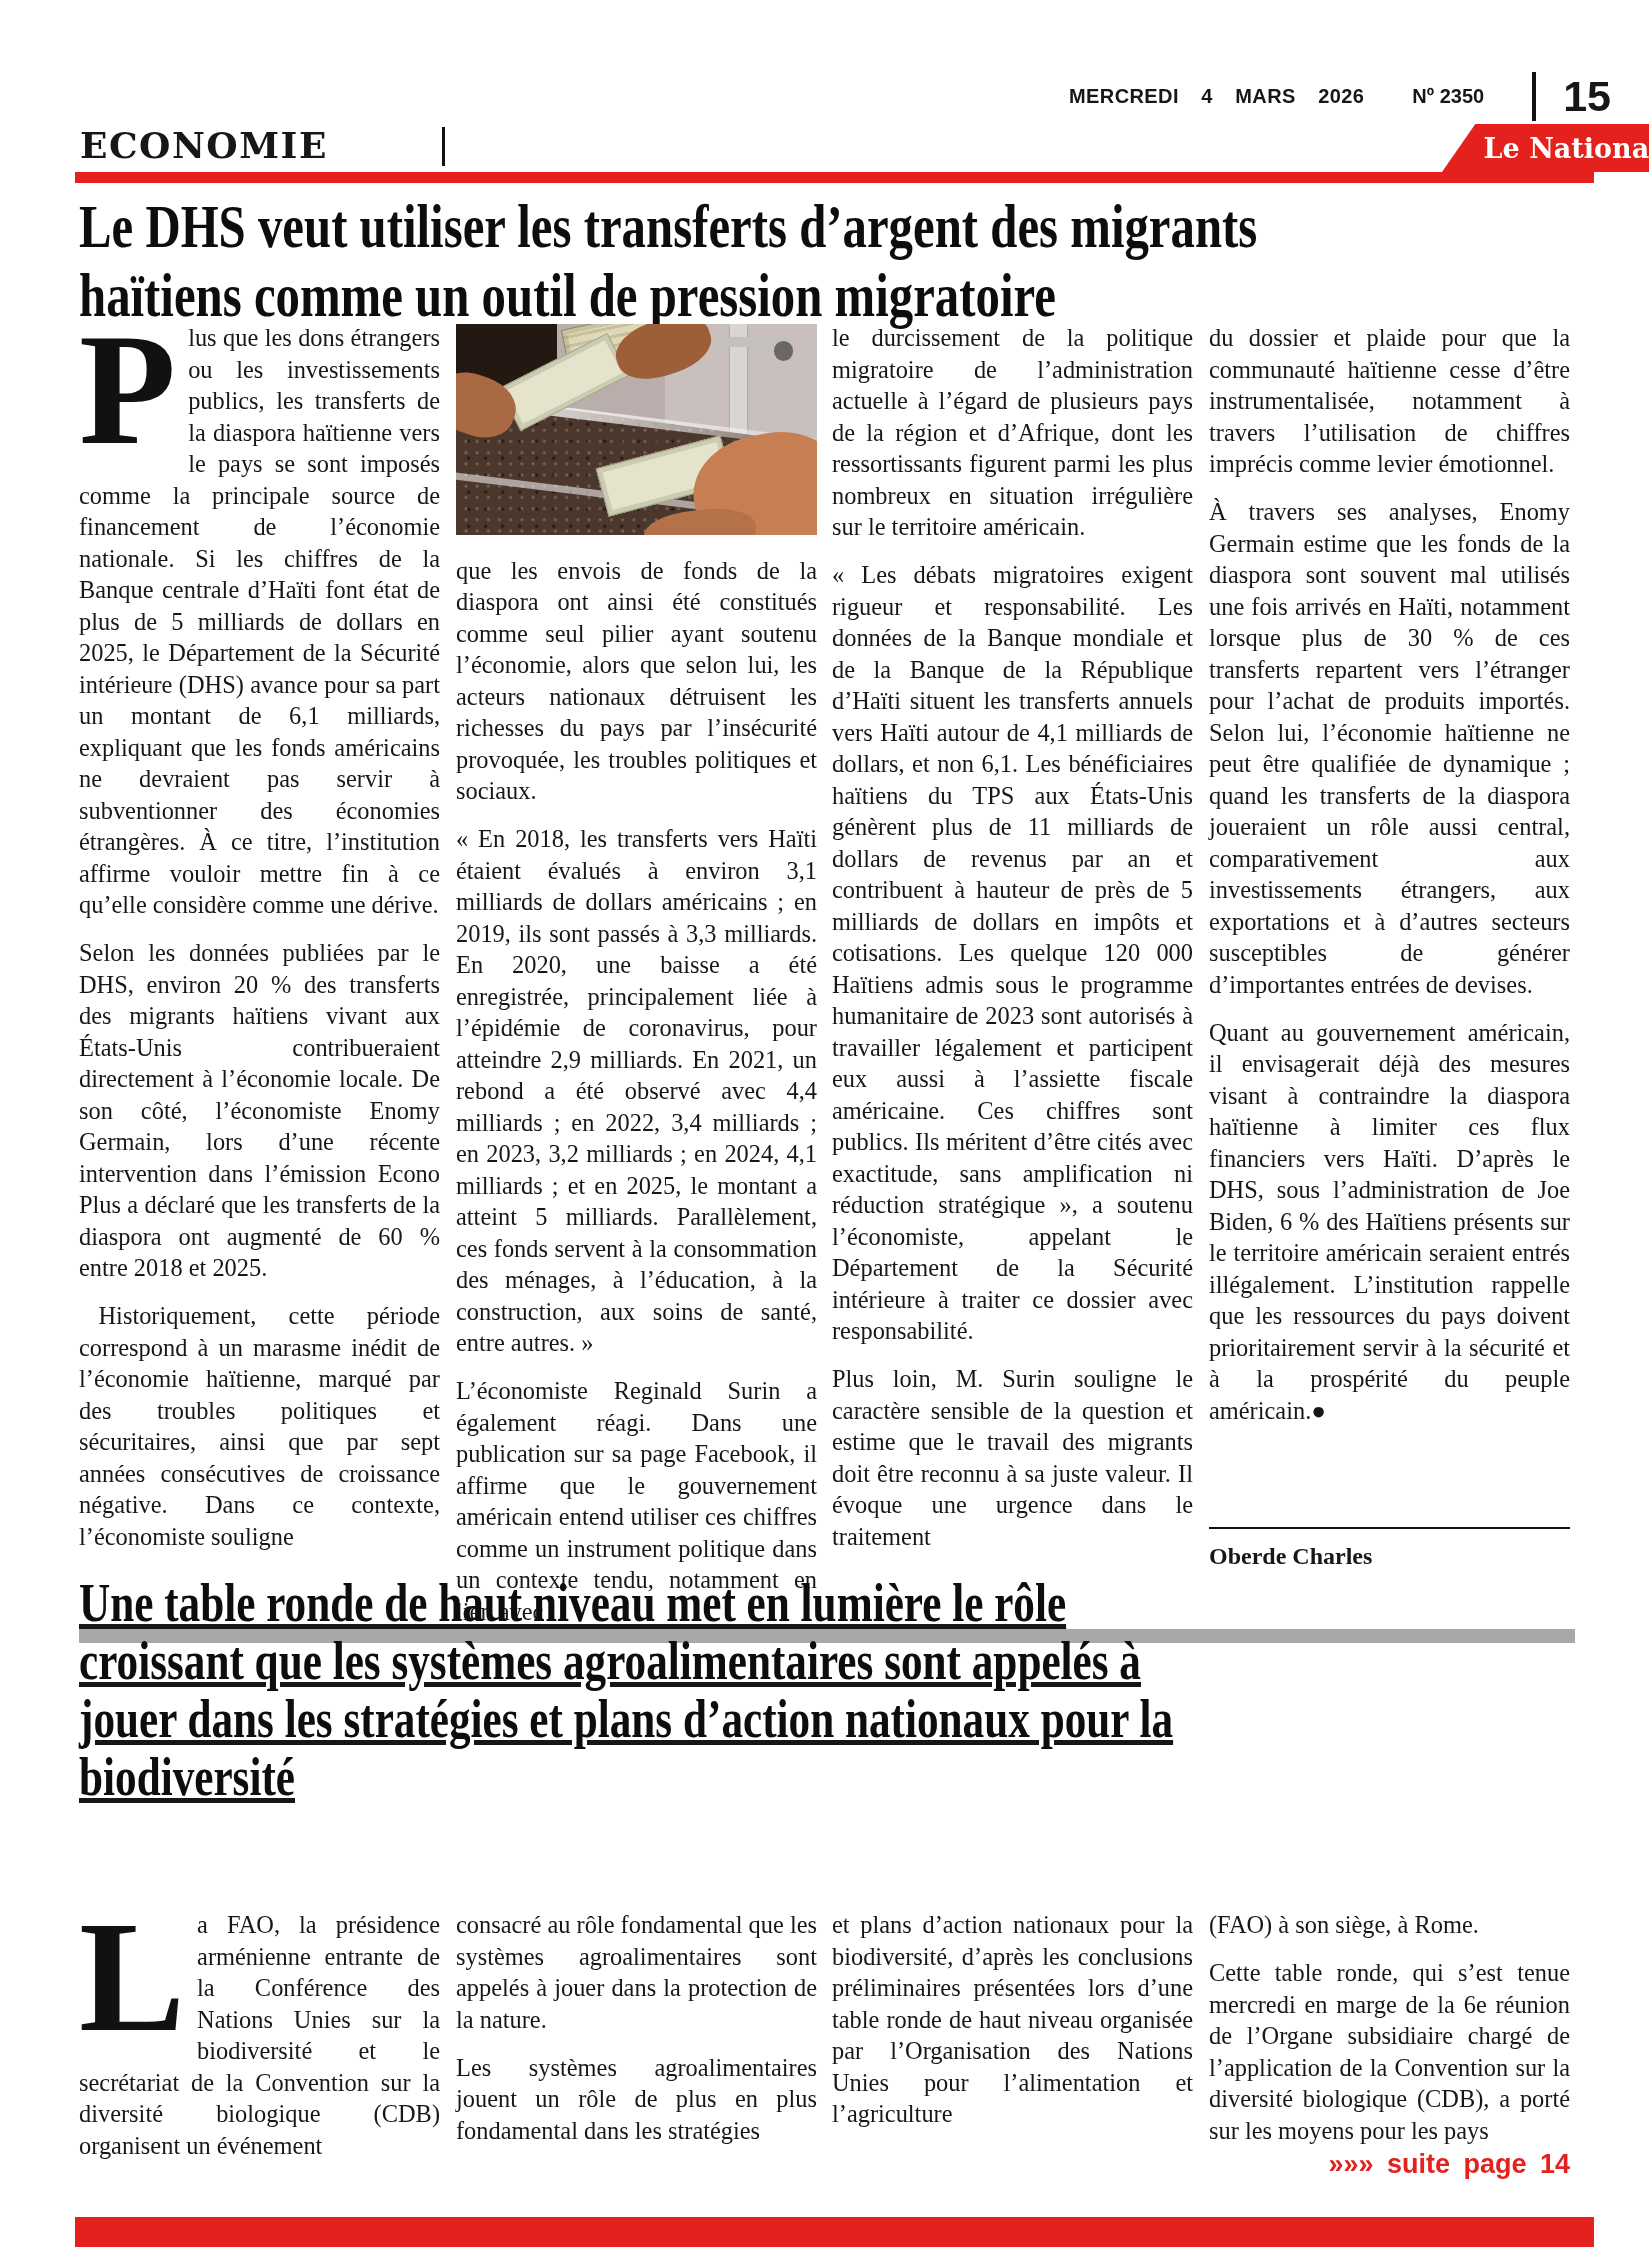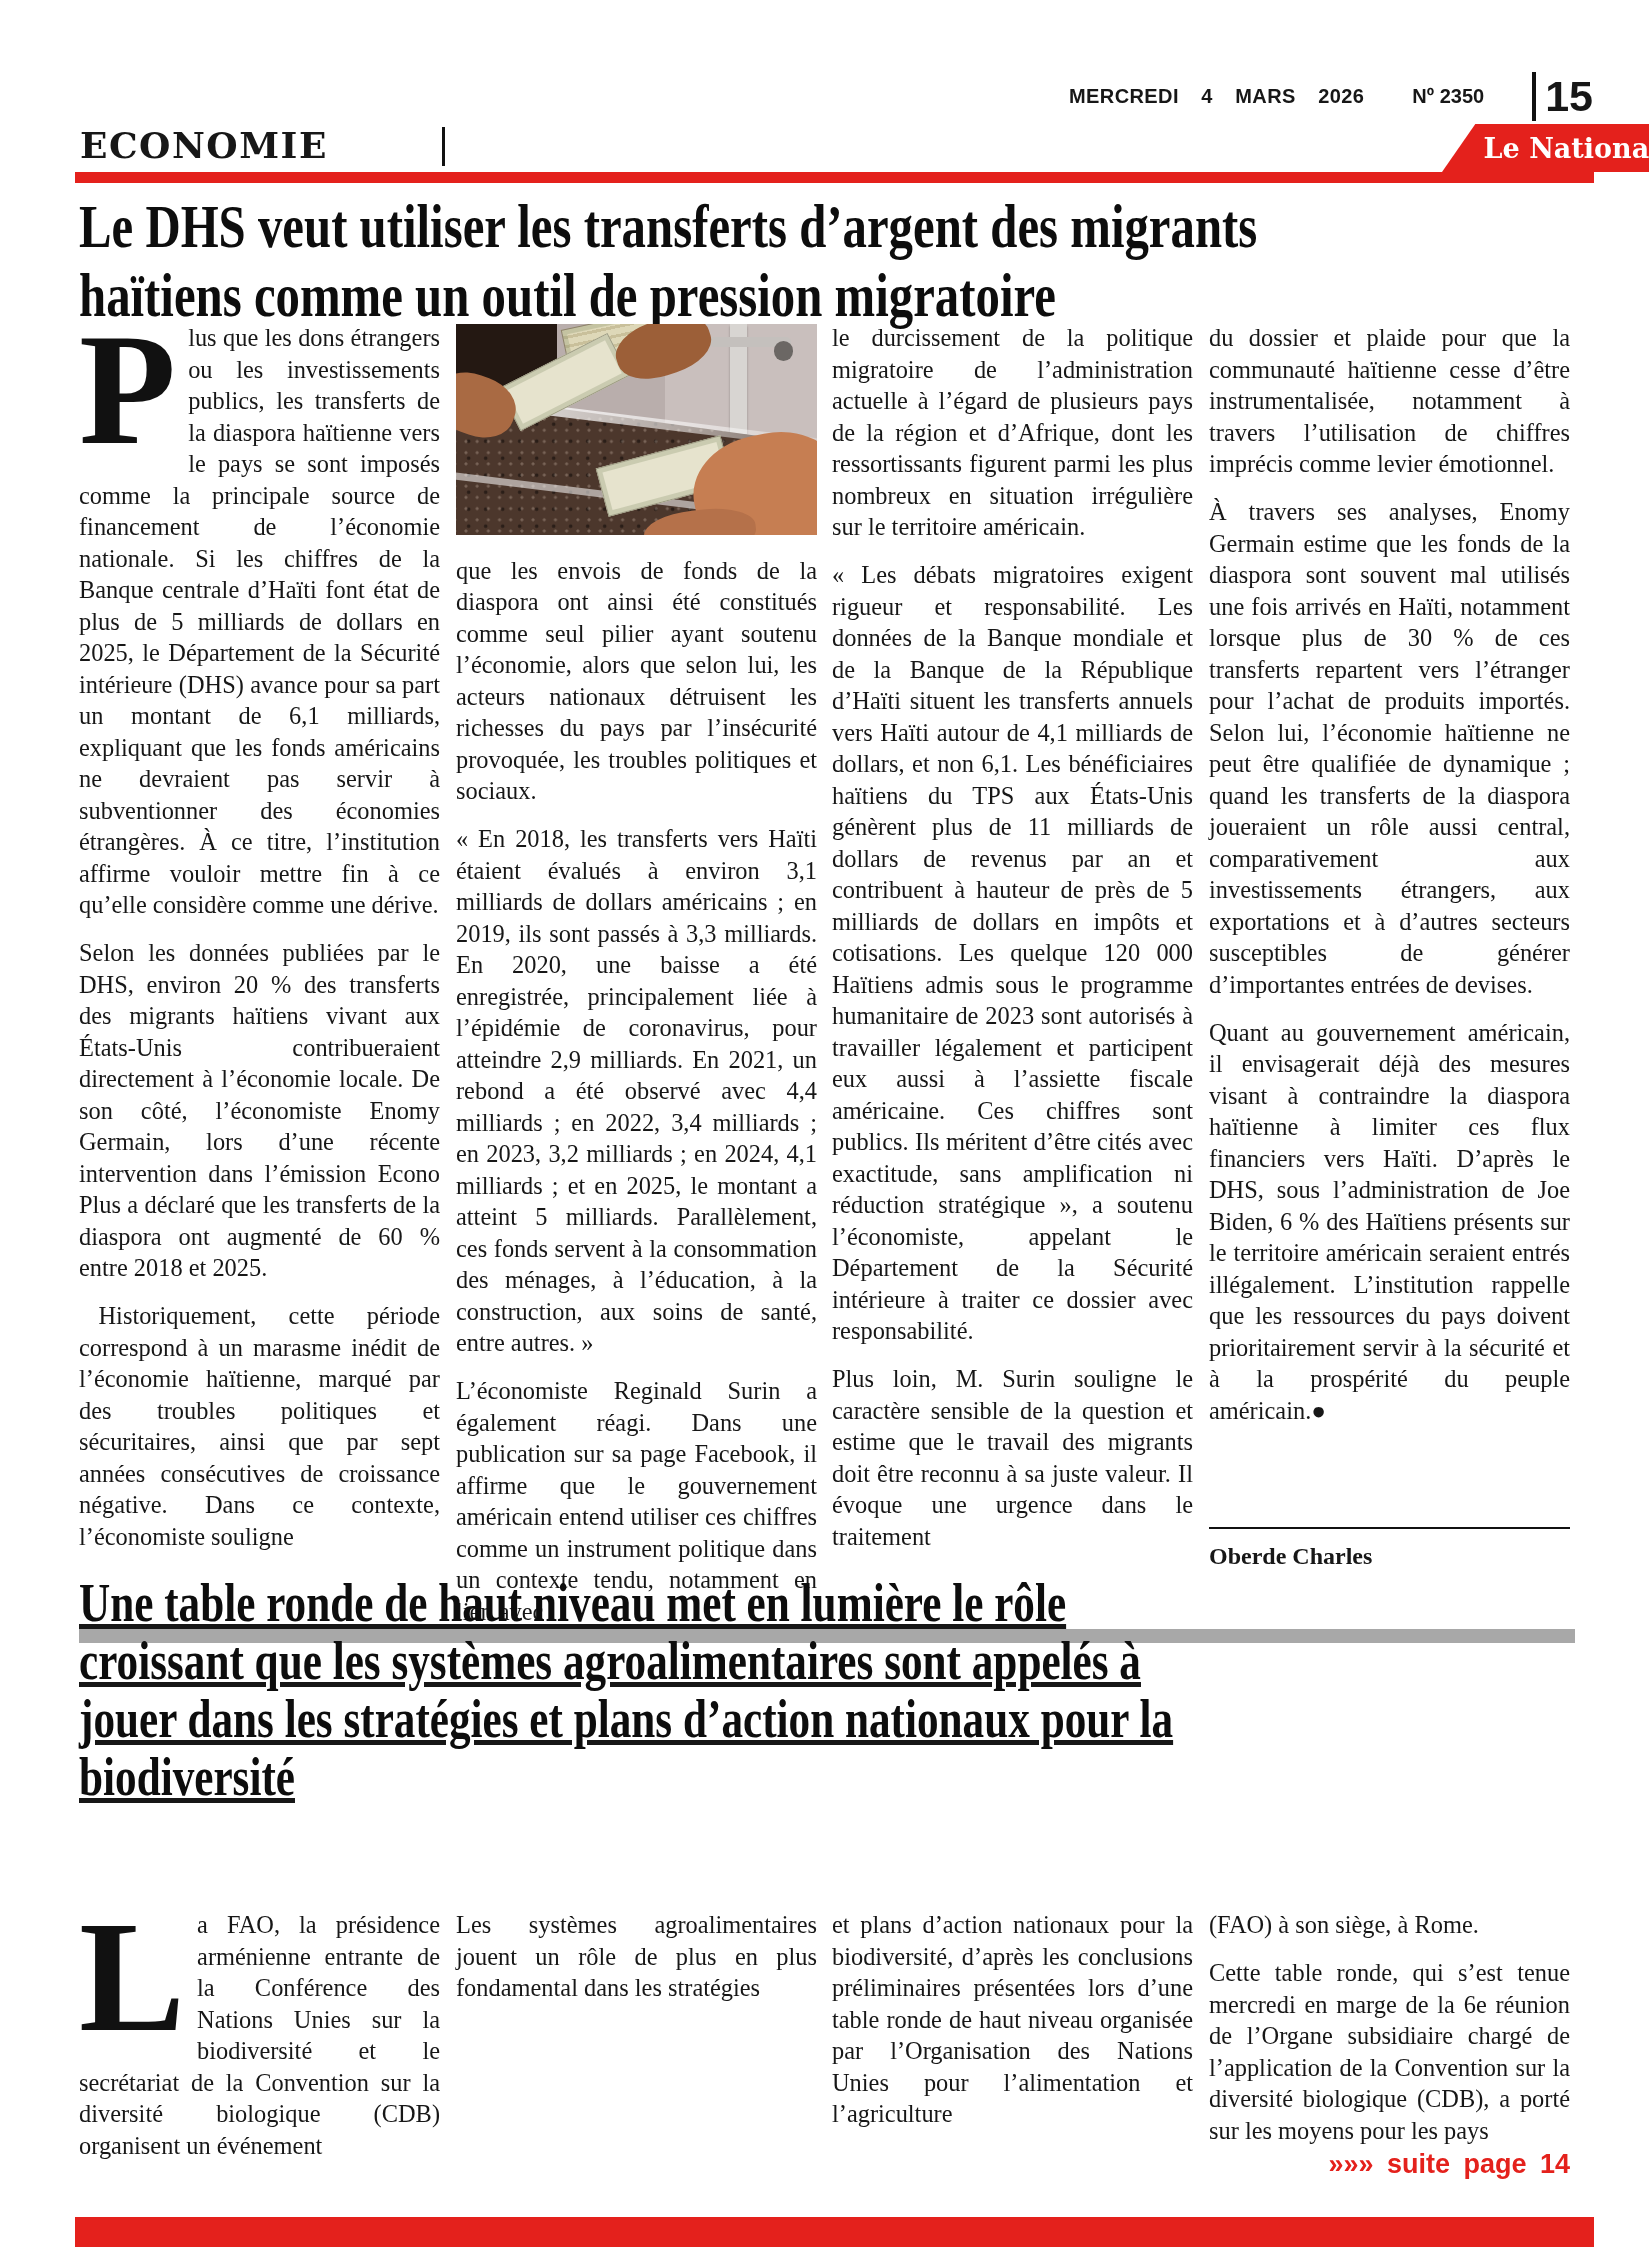--- a/index.html
+++ b/index.html
@@ -4,21 +4,21 @@
 <style>
   html,body{margin:0;padding:0;background:#ffffff;}
   .page{position:relative;width:1650px;height:2250px;background:#ffffff;overflow:hidden;
         font-family:"Liberation Serif","DejaVu Serif",serif;color:#171717;}
 
   
   .header-right{position:absolute;left:1069px;top:72px;display:flex;align-items:center;gap:48px;
                 font-family:"Liberation Sans","DejaVu Sans",sans-serif;font-weight:bold;justify-content:center;}
   .hdr-date{font-size:20px;letter-spacing:0.4px;word-spacing:16.5px;white-space:nowrap;}
   .hdr-issue{font-size:20px;white-space:nowrap;}
-  .hdr-pagebox{border-left:4.5px solid #111;padding-left:9px;height:49px;display:flex;align-items:center;}
+  .hdr-pagebox{border-left:4.5px solid #111;padding-left:27px;height:49px;display:flex;align-items:center;}
   .hdr-pagenum{font-size:43px;line-height:1;}
 
   .section-label{position:absolute;left:80px;top:124px;font-family:"DejaVu Serif",serif;
                  font-weight:bold;font-size:36px;letter-spacing:1.5px;}
   .header-vline{position:absolute;left:442px;top:127px;width:3px;height:39px;background:#111;}
 
   .brand-banner{position:absolute;left:1442px;top:124px;width:238px;height:48px;background:#e4211c;
                 clip-path:polygon(14% 0,100% 0,100% 100%,0 100%);display:flex;align-items:center;justify-content:center;}
   .brand-banner span{color:#ffffff;font-family:"DejaVu Serif",serif;font-weight:bold;font-size:27px;padding-left:21px;}
   .red-bar{position:absolute;left:75px;top:172px;width:1519px;height:10.5px;background:#e4211c;}
@@ -160,20 +160,21 @@
     <div class="hl-line">croissant que les systèmes agroalimentaires sont appelés à</div>
     <div class="hl-line">jouer dans les stratégies et plans d’action nationaux pour la</div>
     <div class="hl-line">biodiversité</div>
   </div>
 
   <div class="col a2 c1">
     <p><span class="dropcap">L</span><span>a FAO, la présidence arménienne entrante de la Conférence des Nations Unies sur la biodiversité et le secrétariat de la Convention sur la diversité biologique (CDB) organisent un événement</span></p>
   </div>
 
   <div class="col a2 c2">
+    <p>consacré au rôle fondamental que les systèmes agroalimentaires sont appelés à jouer dans la protection de la nature.</p>
     <p>Les systèmes agroalimentaires jouent un rôle de plus en plus fondamental dans les stratégies</p>
   </div>
 
   <div class="col a2 c3">
     <p>et plans d’action nationaux pour la biodiversité, d’après les conclusions préliminaires présentées lors d’une table ronde de haut niveau organisée par l’Organisation des Nations Unies pour l’alimentation et l’agriculture</p>
   </div>
 
   <div class="col a2 c4">
     <p>(FAO) à son siège, à Rome.</p>
     <p>Cette table ronde, qui s’est tenue mercredi en marge de la 6e réunion de l’Organe subsidiaire chargé de l’application de la Convention sur la diversité biologique (CDB), a porté sur les moyens pour les pays</p>

